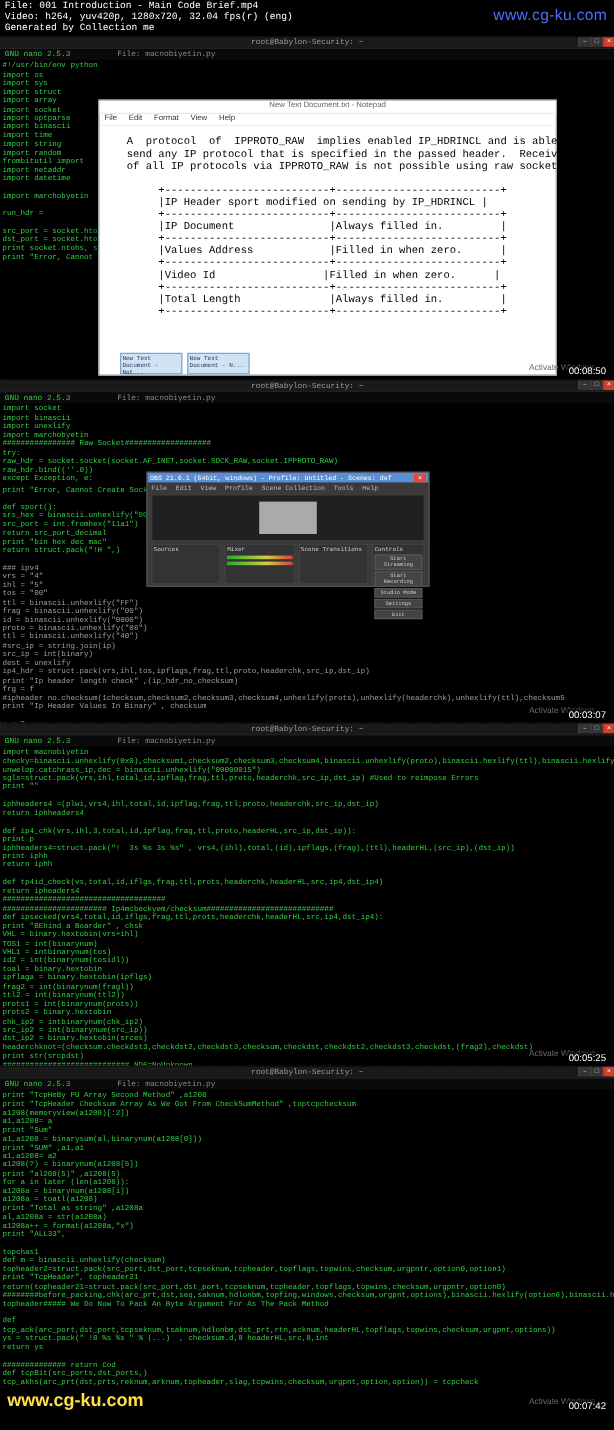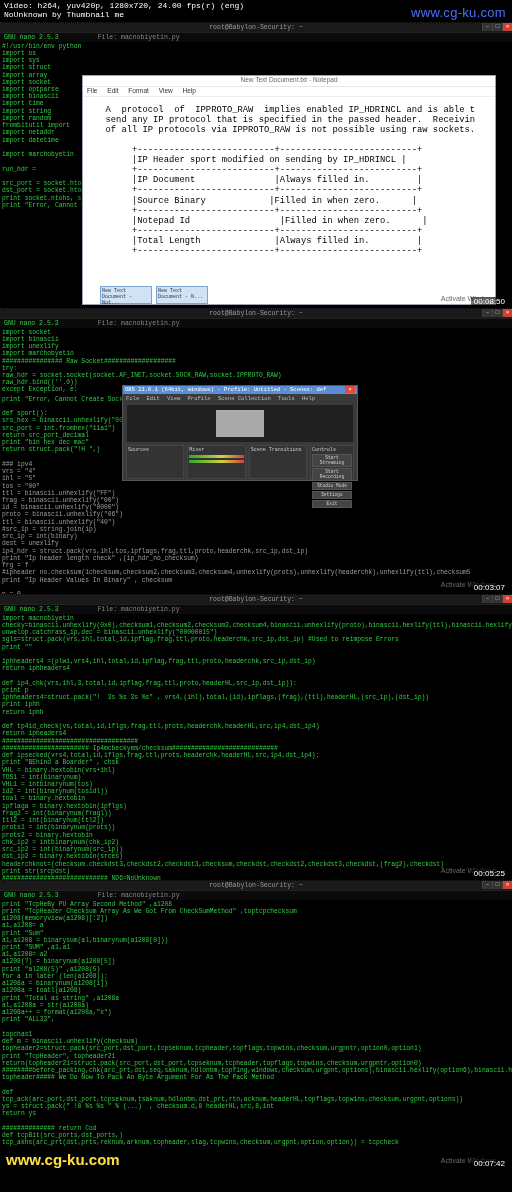--- a/index.html
+++ b/index.html
@@ -56,21 +56,21 @@
     color: #9f9f9f;
     overflow: hidden;
   }
   .g { color: #33cc44; }
   .cursor { background: #2a8a2a; display:inline-block; width:6px; height:7px; }
 
   
   .notepad {
     position: absolute;
     left: 82px; top: 52px;
-    width: 414px; height: 230px;
+    width: 382px; height: 230px;
     background: #fff;
     border: 1px solid #a0a0b0;
     box-shadow: 0 2px 10px rgba(0,0,0,.6);
     display: flex; flex-direction: column;
     font-family: "Segoe UI", Arial, sans-serif;
     color: #222;
   }
   .notepad .titlebar {
     height: 11px;
     background: #fff;
@@ -212,22 +212,23 @@
     font-size: 15px;
     font-family: Arial, sans-serif;
     font-weight: bold;
     z-index: 100;
   }
 </style>
 </head>
 <body>
 
 <div class="meta-overlay">
-  <div>Video: h264, yuv420p, 1280x720, 24.00 fps(r) (eng)</div>
-  <div>NoUnknown by Thumbnail me</div>
+  <div>File: 001 Introduction - Main Code Brief.mp4</div>
+  <div>Video: h264, yuv420p, 1280x720, 32.04 fps(r) (eng)</div>
+  <div>Generated by Collection me</div>
   <div class="watermark-top">www.cg-ku.com</div>
 </div>
 
 <div class="screenshot">
   <div class="win-controls">
     <div>–</div>
     <div>□</div>
     <div class="x">×</div>
   </div>
   <div class="term-title">root@Babylon-Security: ~</div>
@@ -271,23 +272,23 @@
     </div>
     <div class="notepad-body"><span>  A  protocol  of  IPPROTO_RAW  implies enabled IP_HDRINCL and is able t
   send any IP protocol that is specified in the passed header.  Receivin
   of all IP protocols via IPPROTO_RAW is not possible using raw sockets.</span>
 
        +--------------------------+--------------------------+
        |<span>IP Header sport modified on sending by IP_HDRINCL</span> |
        +--------------------------+--------------------------+
        |<span>IP Document</span>               |<span>Always filled in.</span>         |
        +--------------------------+--------------------------+
-       |<span>Source Binary</span>            |<span>Filled in when zero.</span>      |
+       |<span>Values Address</span>            |<span>Filled in when zero.</span>      |
        +--------------------------+--------------------------+
-       |<span>Notepad Id</span>                 |<span>Filled in when zero.</span>      |
+       |<span>Video Id</span>                 |<span>Filled in when zero.</span>      |
        +--------------------------+--------------------------+
        |<span>Total Length</span>              |<span>Always filled in.</span>         |
        +--------------------------+--------------------------+</div>
   </div>
 
   <div class="taskbar-thumbs">
     <div class="thumb">New Text Document - Not...</div>
     <div class="thumb">New Text Document - N...</div>
   </div>
   <div class="activate">Activate Windows</div>

